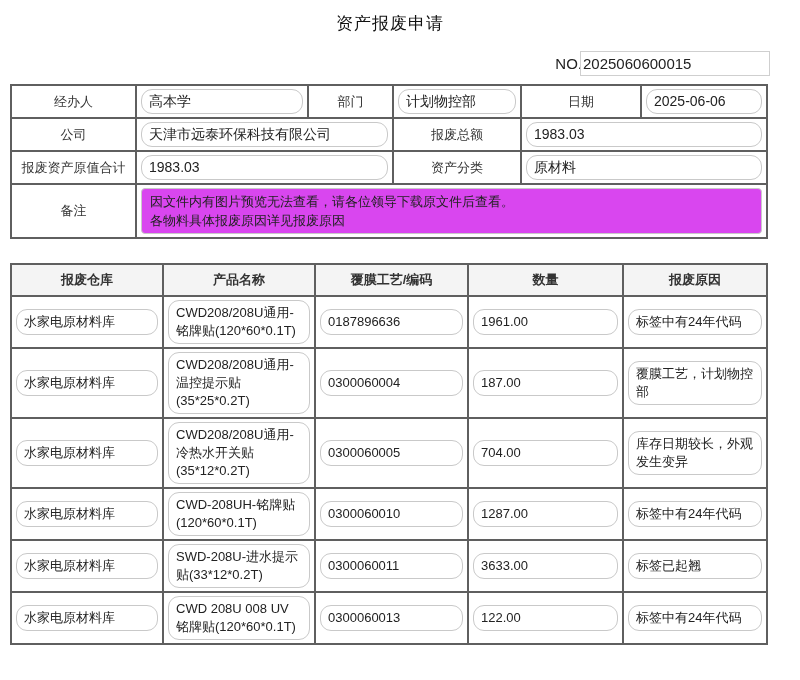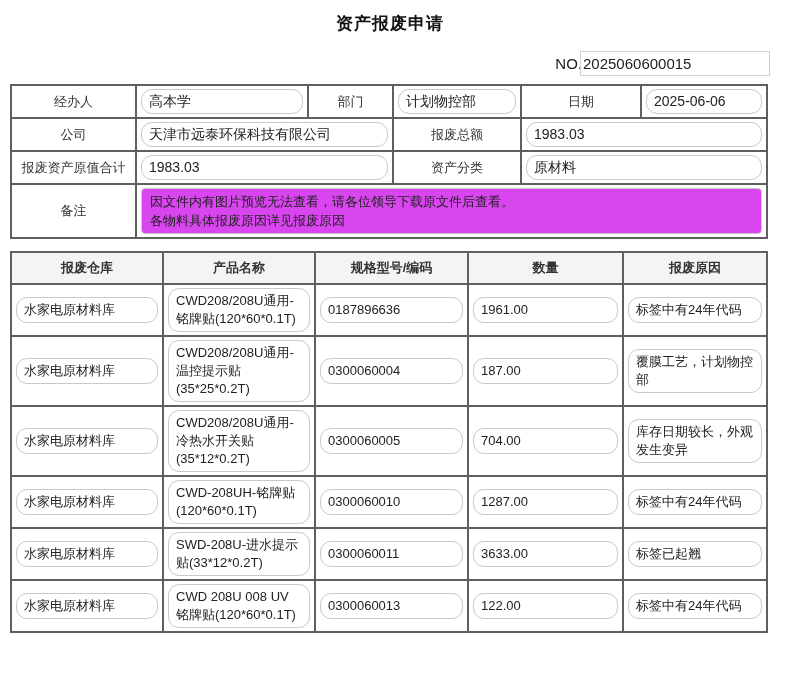--- a/index.html
+++ b/index.html
@@ -10,21 +10,21 @@
     font-family: "Liberation Sans", "DejaVu Sans", sans-serif;
     color: #333;
     overflow: hidden;
   }
   .page { width: 760px; margin: 0 0 0 10px; padding-top: 12px; }
 
   .doc-title {
     margin: 0 0 16px 0;
     text-align: center;
     font-size: 17px;
-    font-weight: bold;
+    font-weight: normal;
     color: #111;
     letter-spacing: 1px;
   }
 
   .no-row {
     height: 26px;
     margin-bottom: 7px;
     text-align: right;
     font-size: 15px;
     color: #222;
@@ -60,21 +60,21 @@
     background: #fff;
     padding: 3px 7px;
     font-size: 14px;
     color: #222;
     min-height: 23px;
     line-height: 17px;
     overflow: hidden;
   }
   .items-table .ibox { font-size: 13px; line-height: 18px; }
 
-  .form-table { margin-bottom: 12px; }
+  .form-table { margin-bottom: 24px; }
   .form-table td { height: 32px; }
   .form-table tr.r1 td { height: 30px; }
   .form-table tr.r5 td { height: 39px; }
   .form-table tr.r6 td { height: 48px; }
 
   .attach-box {
     display: flex;
     align-items: center;
     gap: 7px;
     background: #e8f1fb;
@@ -196,21 +196,21 @@
       <col style="width:152px">
         <col style="width:152px">
         <col style="width:153px">
       <col style="width:155px">
         <col style="width:144px">
     </colgroup>
     <tbody>
         <tr>
       <th>报废仓库</th>
       <th>产品名称</th>
-      <th>规格型号/编码</th>
+      <th>覆膜工艺/编码</th>
       <th>数量</th>
       <th>报废原因</th>
     </tr>
     <tr>
       <td>
             <span class="ibox">水家电原材料库</span>
           </td>
       <td>
             <span class="ibox">CWD208/208U通用-铭牌贴(120*60*0.1T)</span>
           </td>

